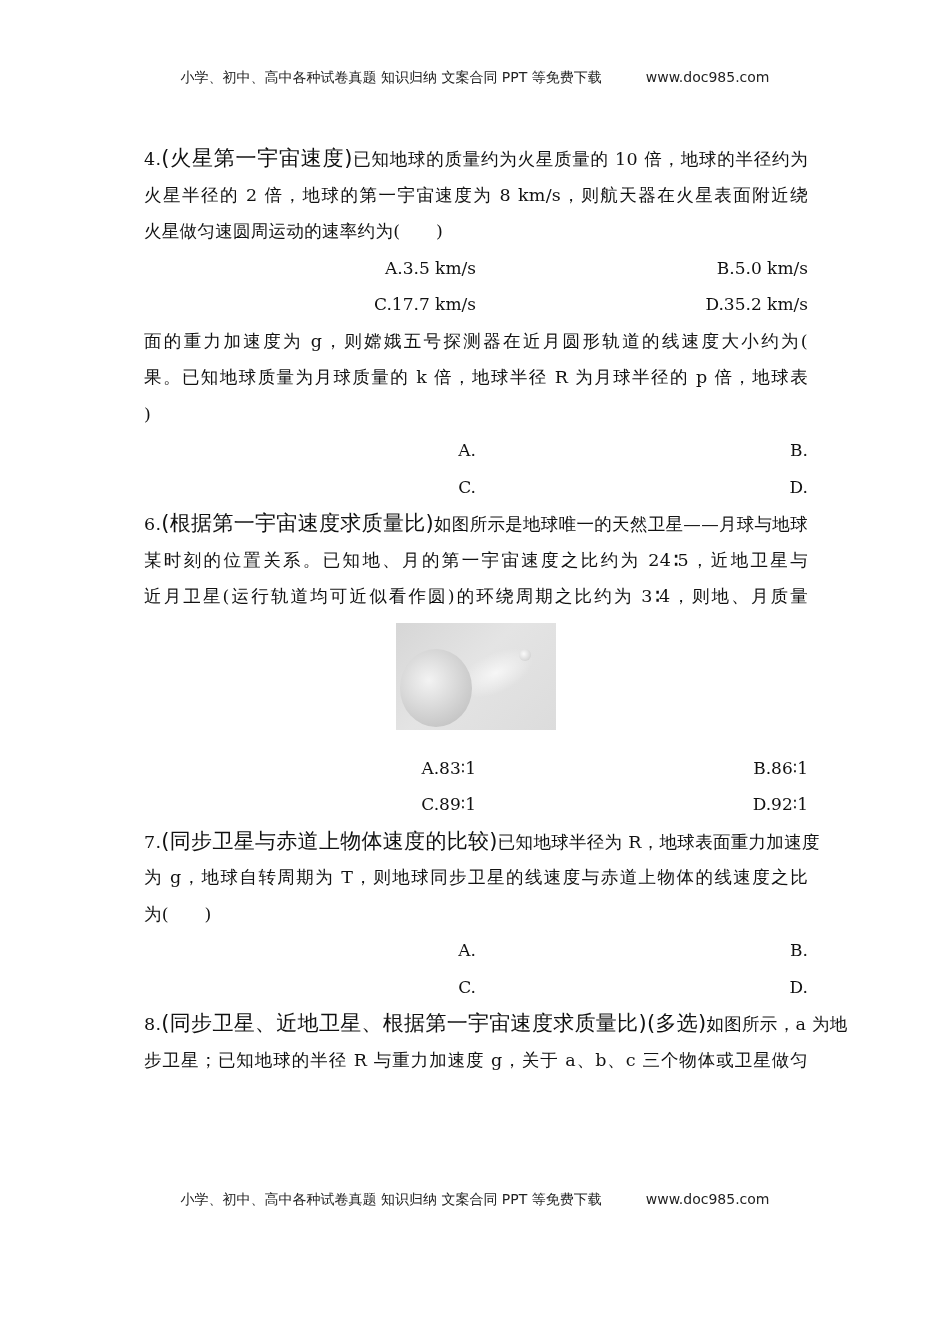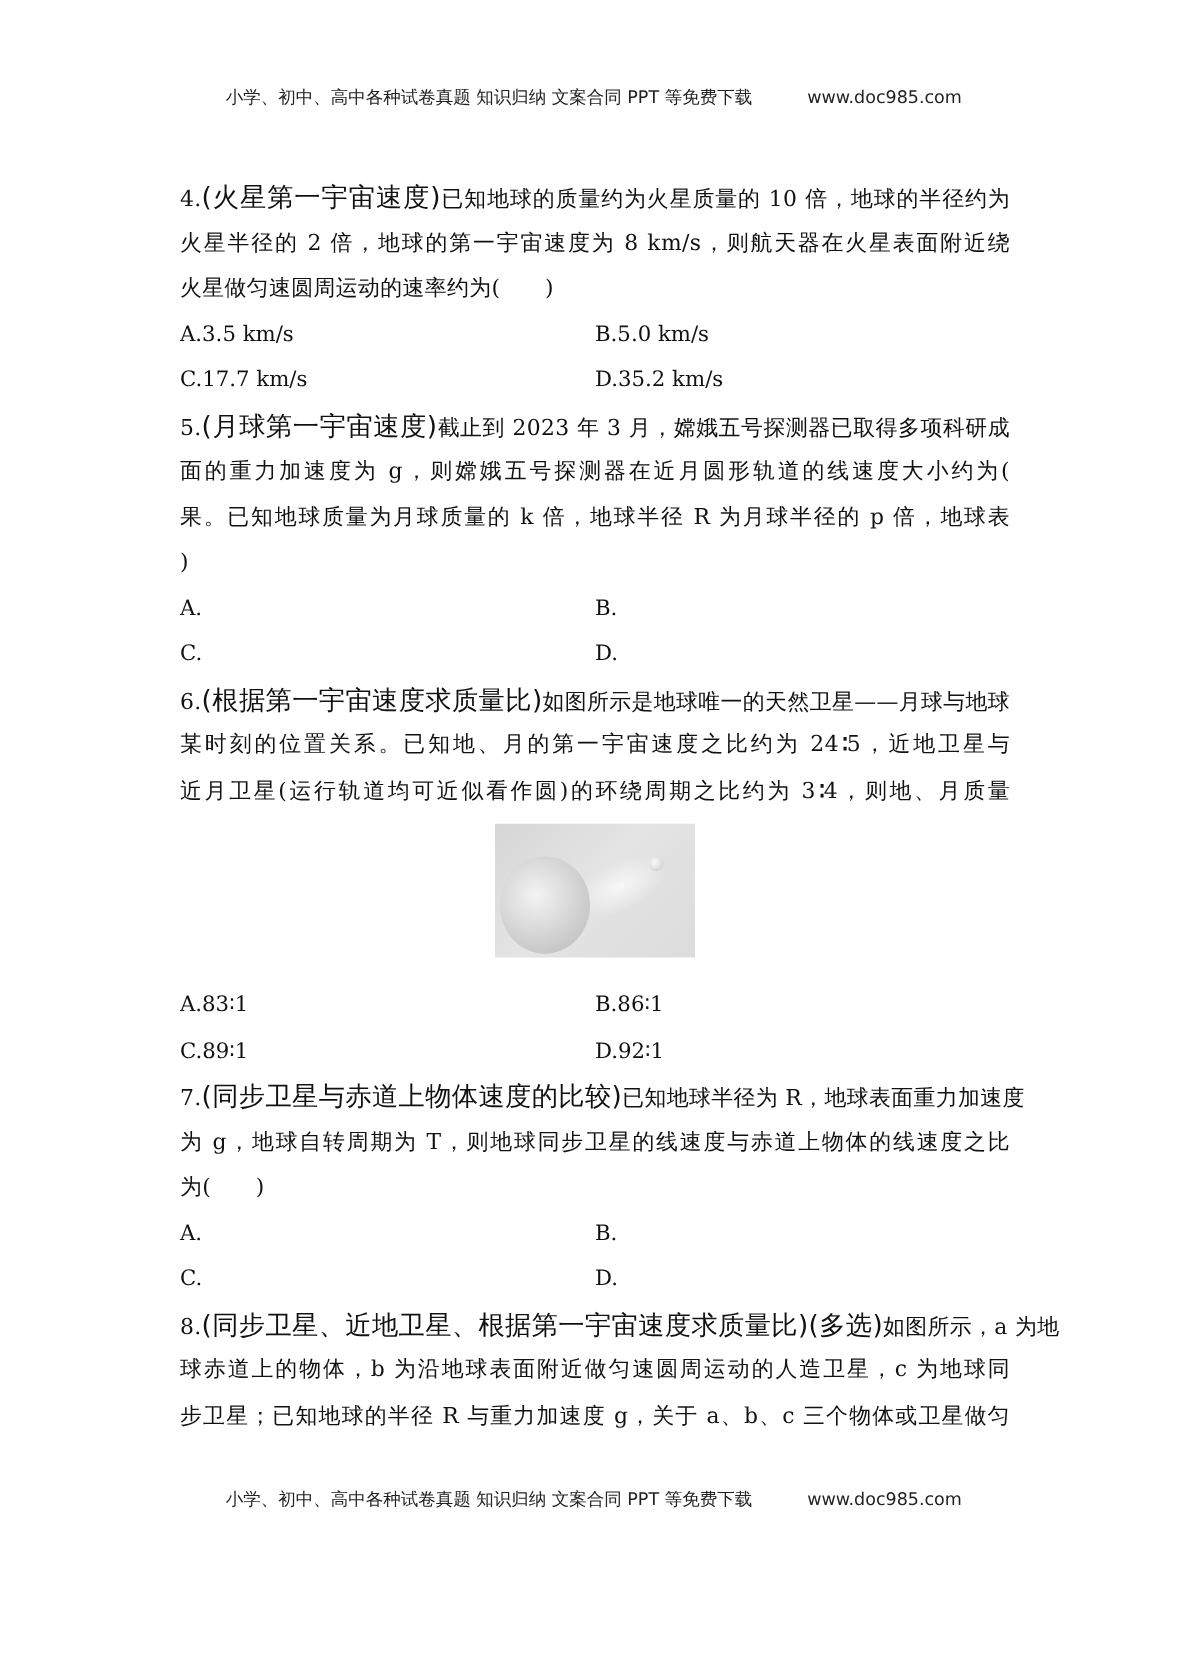--- a/index.html
+++ b/index.html
@@ -8,21 +8,21 @@
     .hdr, .ftr { position: absolute; left: 0; width: 950px; text-align: center;
                  font-family: "DejaVu Sans", "Liberation Sans", sans-serif; font-size: 14px; color: #222; }
     .hdr { top: 69px; }
     .ftr { top: 1191px; }
     .hdr .url, .ftr .url { margin-left: 44px; }
     .page { position: absolute; left: 144px; top: 140px; width: 664px; }
     .line { font-size: 17.5px; height: 36.5px; line-height: 36.5px; white-space: nowrap; letter-spacing: 0.3px; }
     .qline { text-align: justify; text-align-last: justify; }
     .qline.last { text-align-last: left; }
     .topic { font-family: "DejaVu Sans", "Liberation Sans", sans-serif; font-size: 21px; }
-    .opts { display: flex; font-size: 17px; height: 36.5px; line-height: 36.5px; }
+    .opts { display: flex; font-size: 17px; height: 36.5px; line-height: 36.5px; text-align: right; }
     .opt { width: 350px; }
     .figure { width: 160px; height: 107px; margin: 8px auto 20px auto; position: relative; overflow: hidden;
               background: linear-gradient(135deg, #d6d6d6 0%, #e4e4e4 45%, #dcdcdc 100%); }
     .earth { position: absolute; left: 4px; top: 26px; width: 72px; height: 78px; border-radius: 50%;
              background: radial-gradient(circle at 40% 40%, #f3f3f3 0%, #cfcfcf 60%, #b8b8b8 100%); }
     .moon { position: absolute; left: 123px; top: 26px; width: 12px; height: 12px; border-radius: 50%;
             background: radial-gradient(circle at 40% 40%, #fafafa 0%, #c6c6c6 100%); }
     .glow { position: absolute; left: 60px; top: 30px; width: 80px; height: 40px; transform: rotate(-25deg);
             background: radial-gradient(ellipse, rgba(255,255,255,0.7) 0%, rgba(255,255,255,0) 70%); }
   </style>
@@ -43,21 +43,20 @@
       <div class="opt">A.3.5 km/s</div>
       <div class="opt">B.5.0 km/s</div>
     </div>
     <div class="opts">
       <div class="opt">C.17.7 km/s</div>
       <div class="opt">D.35.2 km/s</div>
     </div>
   </div>
 
   <div>
-    <div class="line qline"><span>5.</span><span class="topic">(月球第一宇宙速度)</span><span>截止到 2023 年 3 月，嫦娥五号探测器已取得多项科研成</span></div>
     <div class="line qline">面的重力加速度为 g，则嫦娥五号探测器在近月圆形轨道的线速度大小约为(</div>
     <div class="line qline">果。已知地球质量为月球质量的 k 倍，地球半径 R 为月球半径的 p 倍，地球表</div>
     <div class="line qline last">)</div>
     <div class="opts">
       <div class="opt">A.</div>
       <div class="opt">B.</div>
     </div>
     <div class="opts">
       <div class="opt">C.</div>
       <div class="opt">D.</div>
@@ -92,20 +91,19 @@
       <div class="opt">B.</div>
     </div>
     <div class="opts">
       <div class="opt">C.</div>
       <div class="opt">D.</div>
     </div>
   </div>
 
   <div>
     <div class="line qline"><span>8.</span><span class="topic">(同步卫星、近地卫星、根据第一宇宙速度求质量比)(多选)</span><span>如图所示，a 为地</span></div>
-    <div class="line qline">球赤道上的物体，b 为沿地球表面附近做匀速圆周运动的人造卫星，c 为地球同</div>
     <div class="line qline">步卫星；已知地球的半径 R 与重力加速度 g，关于 a、b、c 三个物体或卫星做匀</div>
   </div>
 </div>
 
 <div class="ftr">
   <span>小学、初中、高中各种试卷真题  知识归纳  文案合同  PPT 等免费下载</span><span class="url">www.doc985.com</span>
 </div>
 
 </body></html>

